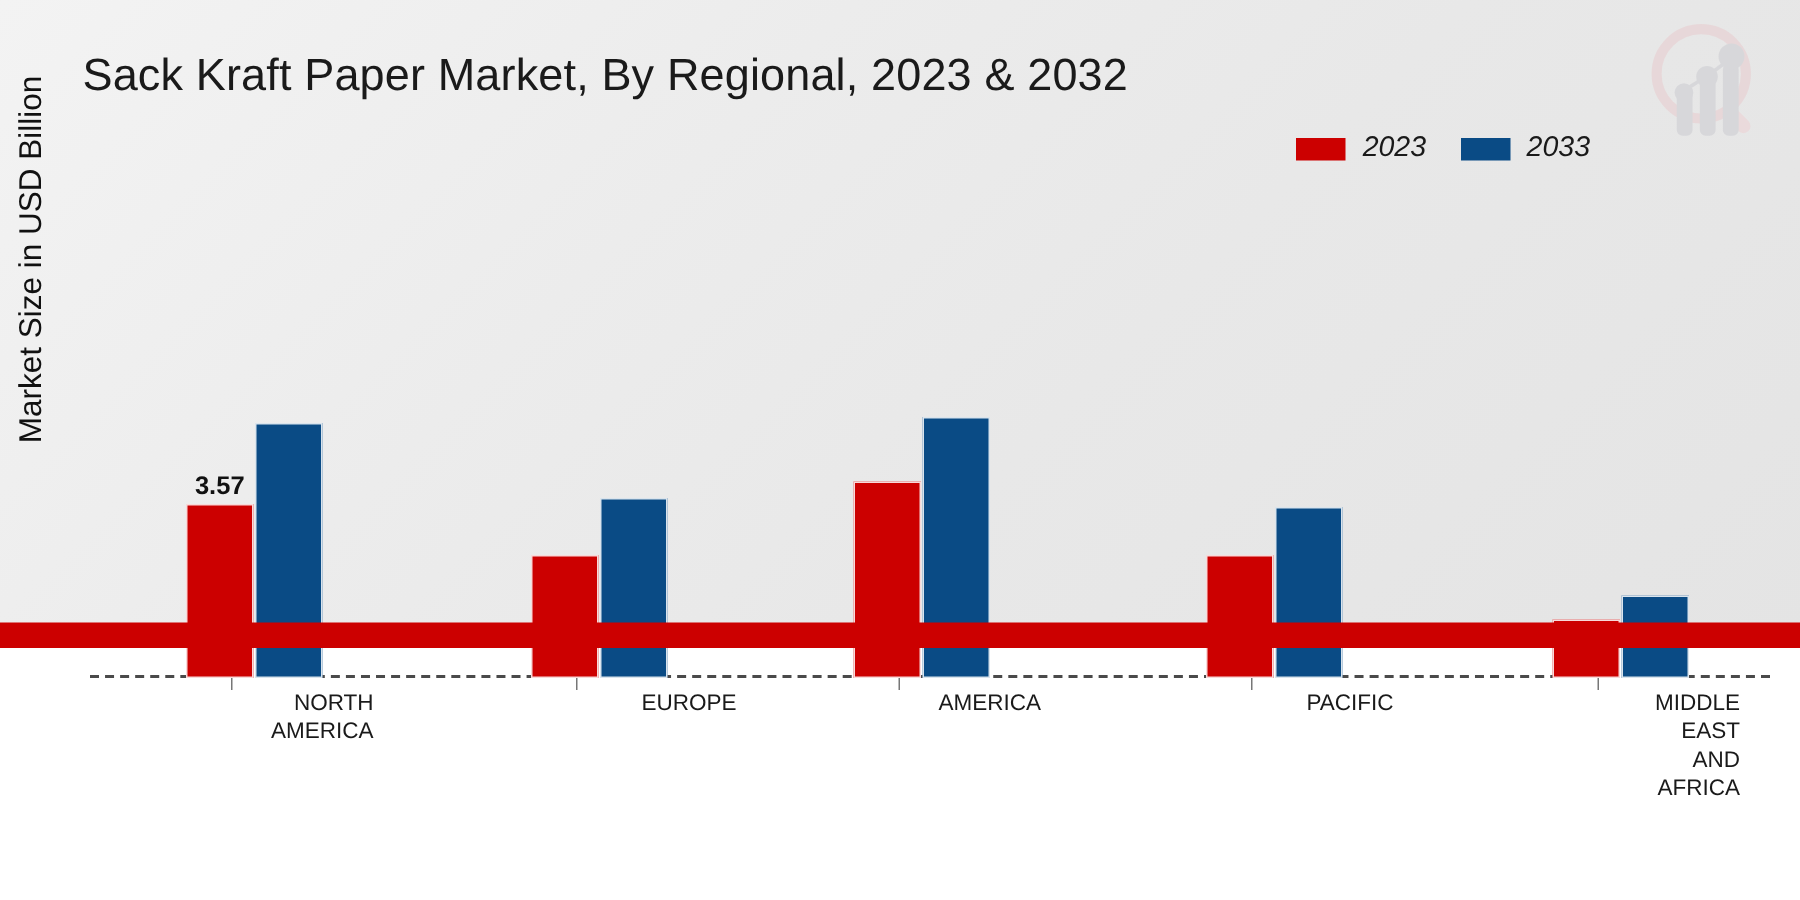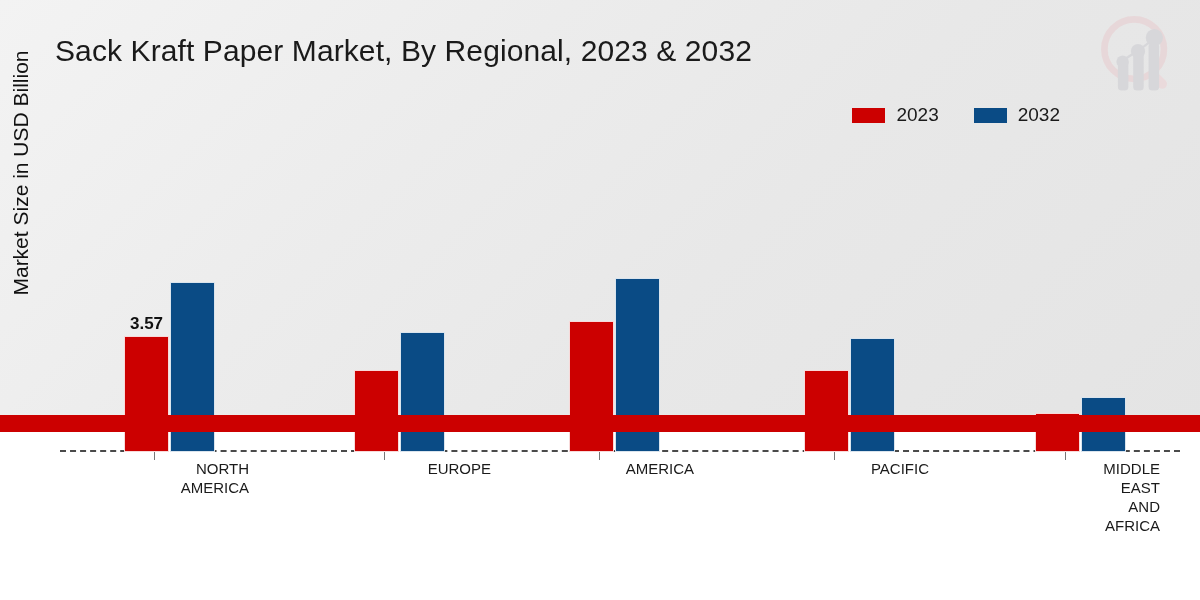--- a/index.html
+++ b/index.html
@@ -41,24 +41,25 @@
     font-weight: 400;
     color: #1a1a1a;
     letter-spacing: 0.1px;
     white-space: nowrap;
   }
 
   
   #legend {
     position: absolute;
     right: 140px;
-    top: 104px;
+    top: 88px;
     display: flex;
     align-items: center;
-    gap: 35px;
+    gap: 23px;
+    font-style: italic;
   }
   .legend-item {
     display: flex;
     align-items: center;
     gap: 11px;
   }
   .legend-swatch {
     width: 33px;
     height: 15px;
     display: block;
@@ -179,21 +180,21 @@
 
   <div id="chart-title">Sack Kraft Paper Market, By Regional, 2023 &amp; 2032</div>
 
   <div id="legend">
     <div class="legend-item">
       <span class="legend-swatch" style="background:#CC0000;"></span>
       <span class="legend-label">2023</span>
     </div>
     <div class="legend-item">
       <span class="legend-swatch" style="background:#0A4B85;"></span>
-      <span class="legend-label">2032</span>
+      <span class="legend-label">2033</span>
     </div>
   </div>
 
   <div id="y-axis-title">Market Size in USD Billion</div>
 
   <div id="plot-area">
     <div id="baseline"></div>
   <div class="bar-group" style="left: 48px; width: 92px;">
         <div class="bar series-0" title="2023: 3.57" style="height: 116.025px; background: rgb(204, 0, 0);">
           <span class="bar-value-label">3.57</span>

